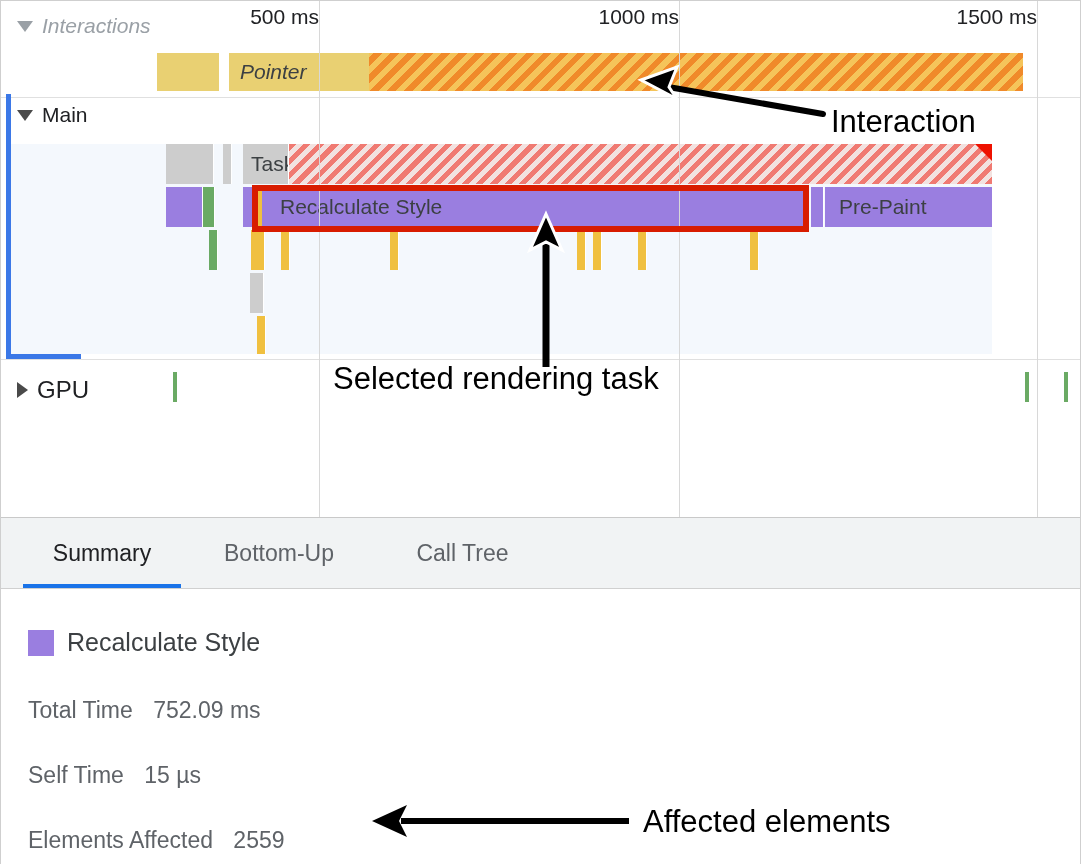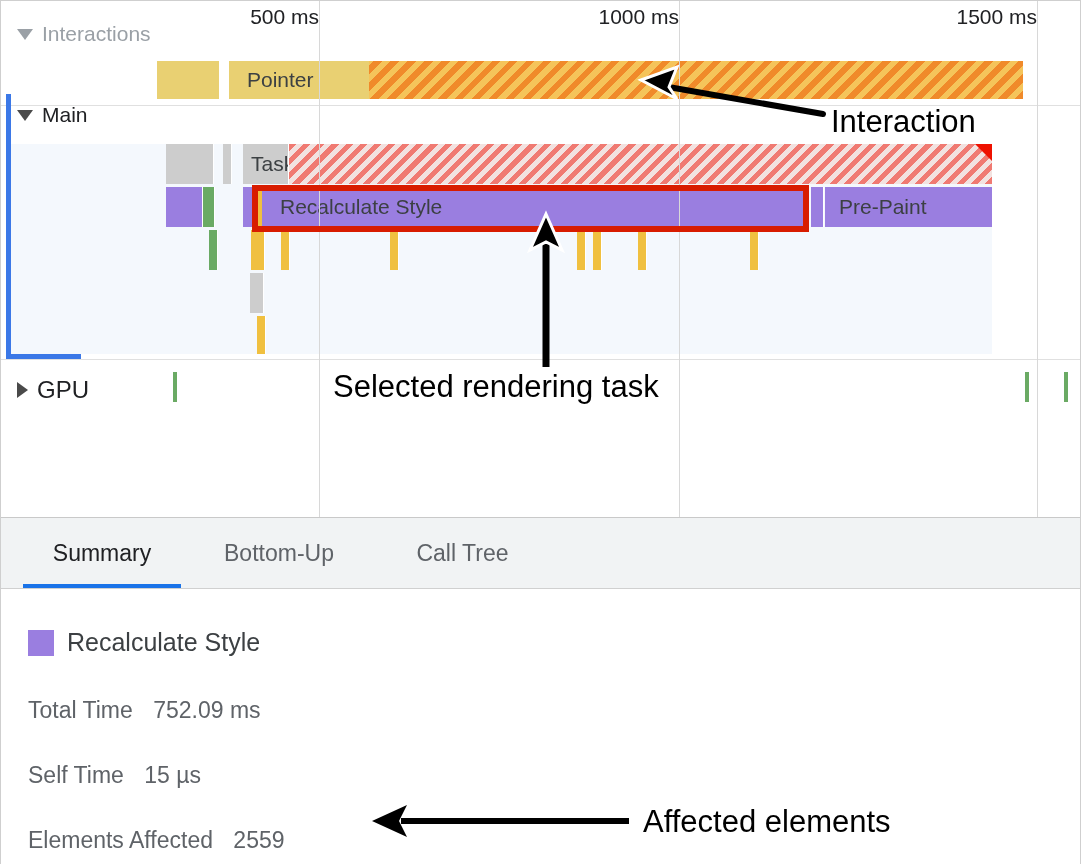--- a/index.html
+++ b/index.html
@@ -13,36 +13,36 @@
   }
   #root{position:absolute;inset:0;border:1px solid #cfcfcf;box-sizing:border-box;}
 
   
   .timeline{position:absolute;left:0;top:0;width:1079px;height:516px;background:#fff;overflow:hidden;}
 
   
   .gridline{position:absolute;top:0;bottom:0;width:1px;background:#d8d8d8;z-index:4;pointer-events:none;}
 
   
-  .track-interactions{position:absolute;left:0;top:12px;width:877px;height:93px;}
+  .track-interactions{position:absolute;left:0;top:4px;width:877px;height:93px;font-style:italic;}
   .track-header{position:absolute;display:flex;align-items:center;gap:9px;
       font-size:21px;color:#5f6368;z-index:6;}
   .tri{width:0;height:0;flex:0 0 auto;}
   .tri-down{border-left:8px solid transparent;border-right:8px solid transparent;border-top:11px solid #9aa0a6;}
   .tri-down-dark{border-left:8px solid transparent;border-right:8px solid transparent;border-top:11px solid #4a4a4a;}
   .tri-right{border-top:8px solid transparent;border-bottom:8px solid transparent;border-left:11px solid #4a4a4a;}
   .hdr-interactions{left:16px;top:9px;color:#9aa0a6;}
   .hdr-interactions .lbl{color:#9aa0a6;}
 
   .ruler{position:absolute;left:0;top:4px;width:867px;height:34px;z-index:6;}
   .tick{position:absolute;top:0;font-size:21px;color:#202124;transform:translateX(-100%);white-space:nowrap;}
 
   .ibar{position:absolute;height:38px;top:48px;}
   .ibar.solid{background:#e9d072;}
-  .ibar.label{color:#3c4043;font-size:21px;line-height:38px;padding-left:18px;box-sizing:border-box;}
+  .ibar.label{color:#3c4043;font-size:21px;line-height:38px;padding-left:11px;box-sizing:border-box;}
   .ibar.hatch{
      background:
        repeating-linear-gradient(-45deg,#f08a2a 0 6px,#f5c45a 6px 12px);
   }
 
   
   .track-main{position:absolute;left:0;top:93px;width:991px;height:265px;}
   .main-title{position:absolute;left:16px;top:9px;z-index:6;}
   .main-title .lbl{color:#202124;font-size:21px;}
   .sel-border-l{position:absolute;left:5px;top:0;width:5px;height:265px;background:#3b78e7;z-index:7;}
@@ -219,21 +219,21 @@
   <svg class="arrow" style="left:0;top:0;width:1081px;height:864px">
     <path d="M 822 113 L 656 84" stroke="#000" stroke-width="6" fill="none" stroke-linecap="round"></path>
     <path d="M 640 79 L 676 66 L 668 86 L 676 98 Z" fill="#000" stroke="#fff" stroke-width="3"></path>
   </svg>
   <div class="anno-text" style="left:830px;top:103px">Interaction</div>
 
   <svg class="arrow" style="left:0;top:0;width:1081px;height:864px">
     <path d="M 545 366 L 545 243" stroke="#000" stroke-width="7" fill="none"></path>
     <path d="M 545 213 L 561 249 L 545 241 L 529 249 Z" fill="#000" stroke="#fff" stroke-width="3"></path>
   </svg>
-  <div class="anno-text" style="left:332px;top:368px">Selected rendering task</div>
+  <div class="anno-text" style="left:332px;top:360px">Selected rendering task</div>
 
   <svg class="arrow" style="left:0;top:0;width:1081px;height:864px">
     <path d="M 628 820 L 400 820" stroke="#000" stroke-width="6" fill="none"></path>
     <path d="M 371 820 L 406 804 L 398 820 L 406 836 Z" fill="#000"></path>
   </svg>
   <div class="anno-text" style="left:642px;top:803px">Affected elements</div>
 
 </div>
 
 </body></html>

